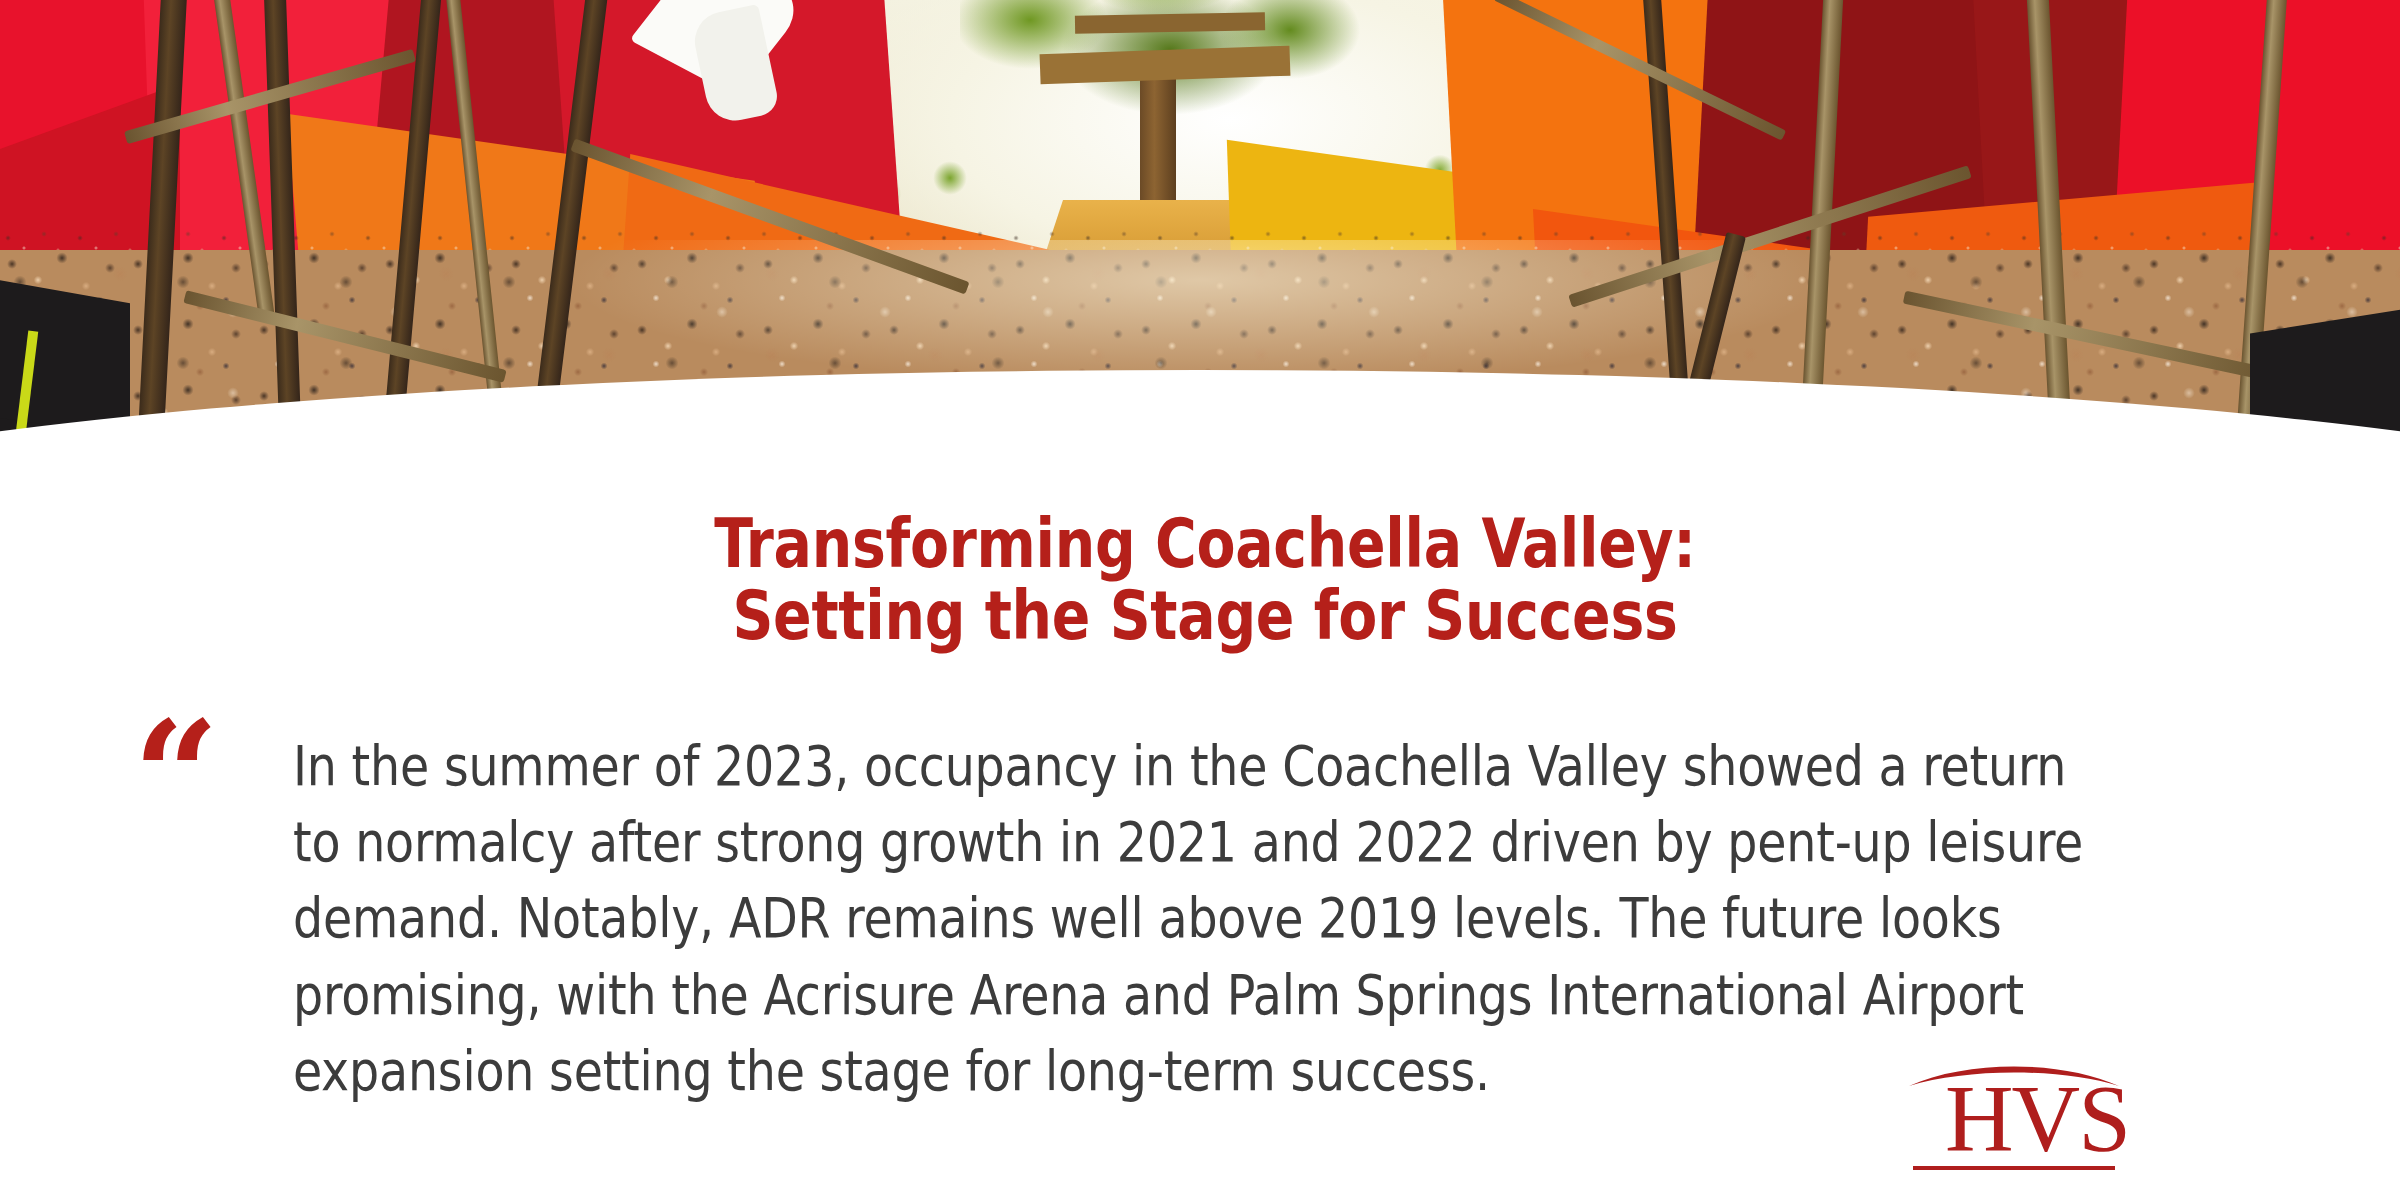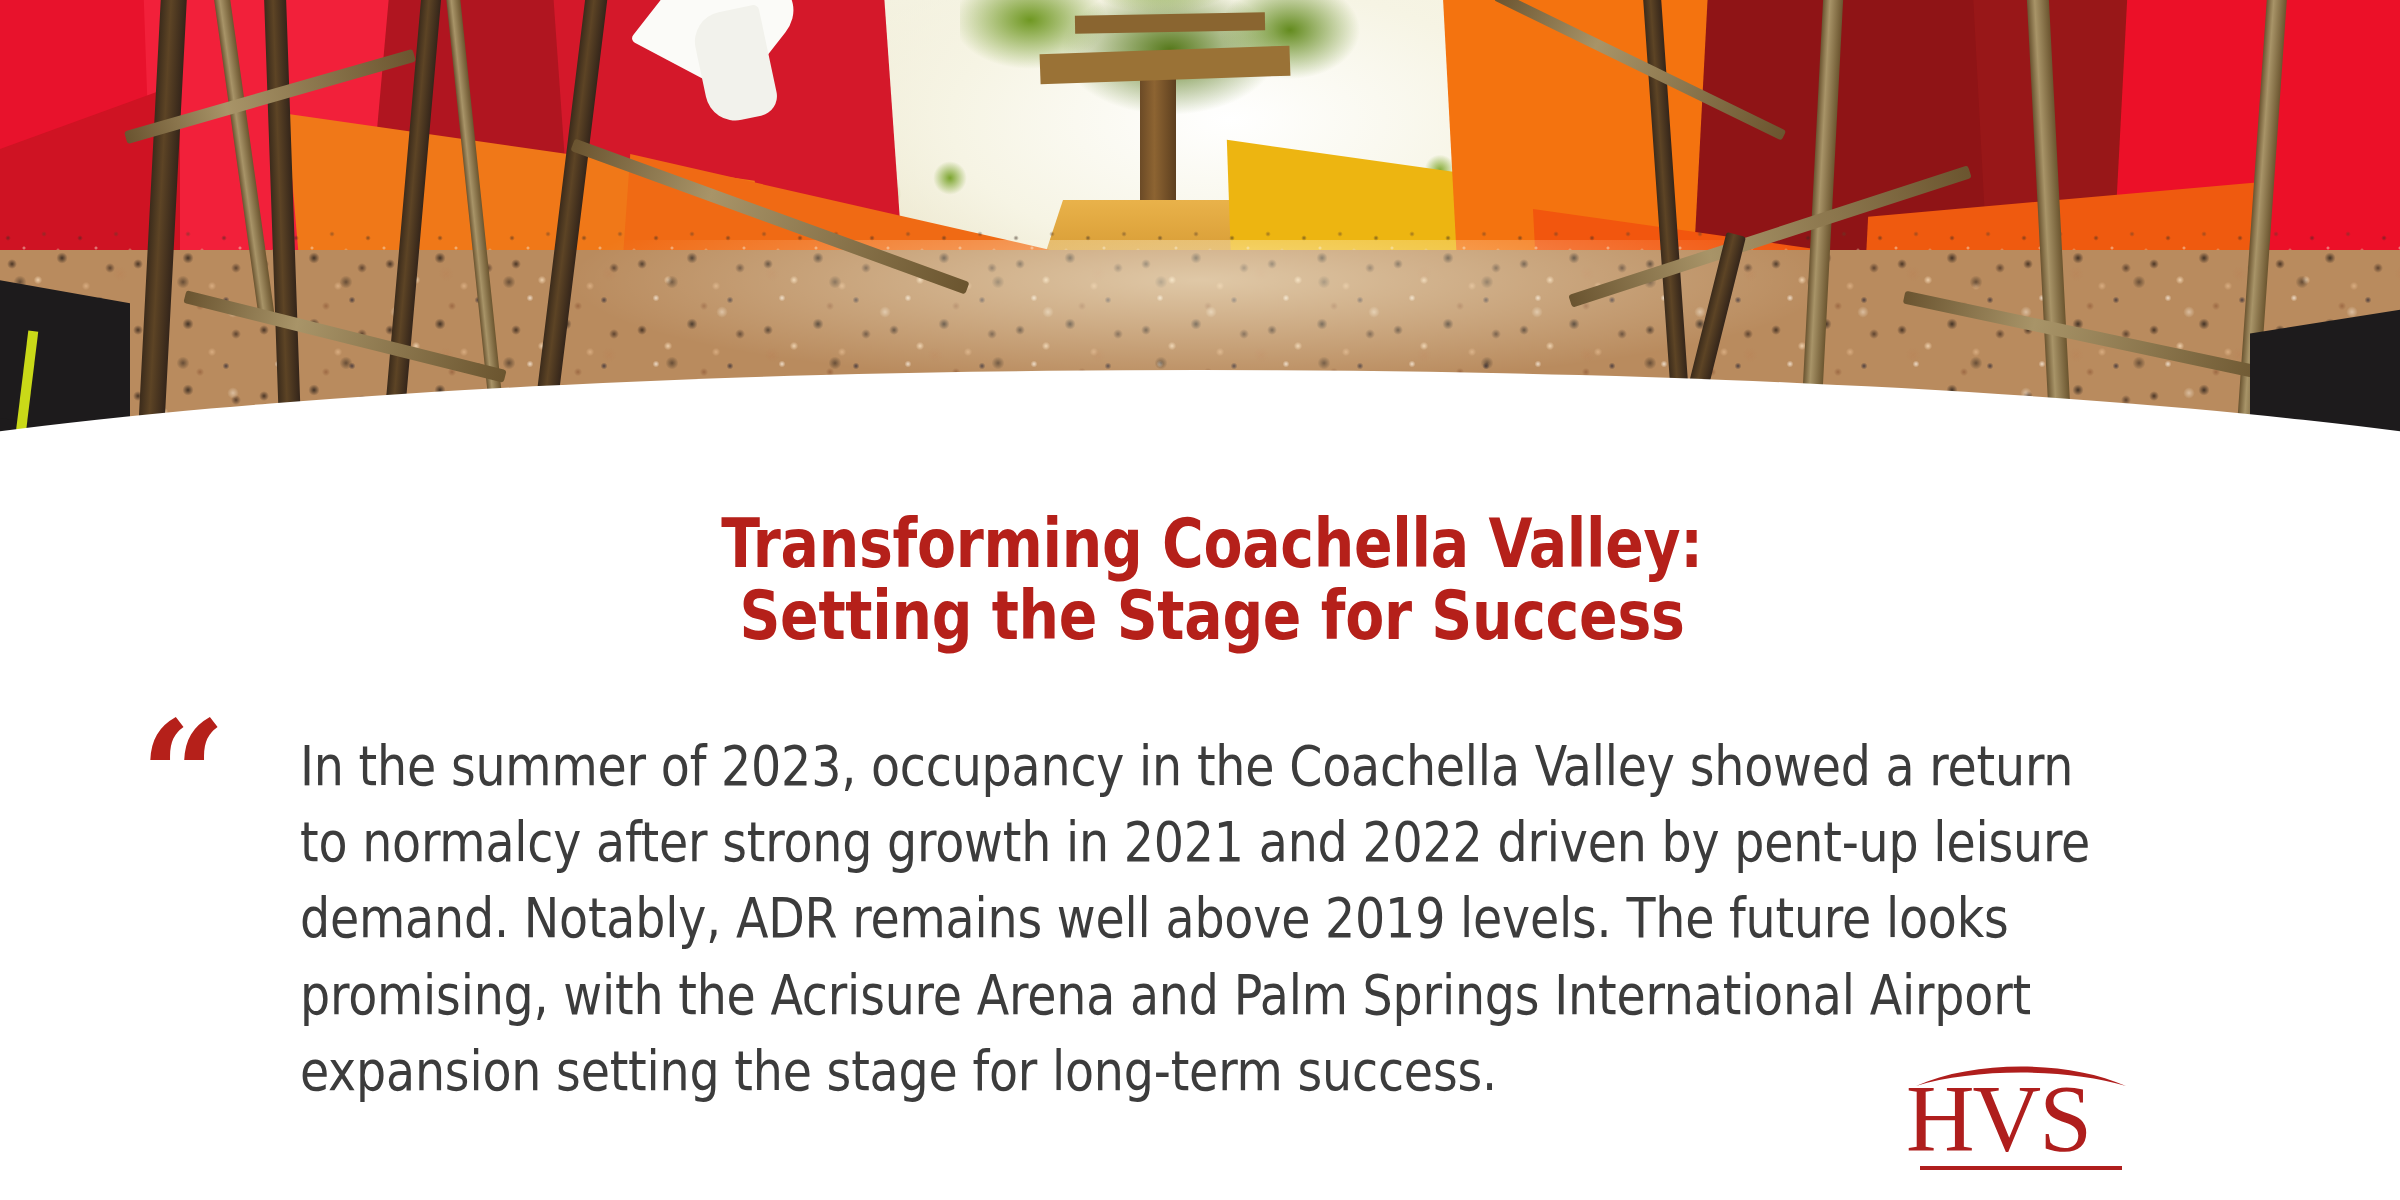--- a/index.html
+++ b/index.html
@@ -165,21 +165,21 @@
     width:3120px;
     height:1500px;
     background:#ffffff;
     border-radius:50% 50% 0 0 / 170px 170px 0 0;
   }
   .white-panel-fill{
     position:absolute; left:0; top:560px; width:2400px; height:640px; background:#fff;
   }
 
   
-  .content{ position:absolute; left:12px; top:0; width:2172px; height:1200px; }
+  .content{ position:absolute; left:5px; top:0; width:2172px; height:1200px; }
 
   .title{
     position:absolute;
     left:0; top:508px; width:2400px;
     text-align:center;
     color:#B5201A;
     font-family:"Liberation Sans Narrow","DejaVu Sans Condensed","Liberation Sans", sans-serif;
     font-weight:bold;
     font-size:68px;
     line-height:1.06;
@@ -218,21 +218,21 @@
   .logo{
     position:absolute;
     right:48px; bottom:12px;
     width:230px; height:140px;
   }
   .logo .arc{
     position:absolute; left:8px; top:8px; width:214px; height:34px;
   }
   .logo .word{
     position:absolute; left:0; top:24px; width:230px;
-    text-align:left;
+    text-align:right;
     color:#AF1E1D;
     font-family:"Liberation Serif","DejaVu Serif", serif;
     font-weight:normal;
     font-size:95px;
     line-height:1;
     letter-spacing:-2px;
   }
   .logo .rule{
     position:absolute; left:14px; bottom:18px; width:202px; height:4px;
     background:#AF1E1D;

